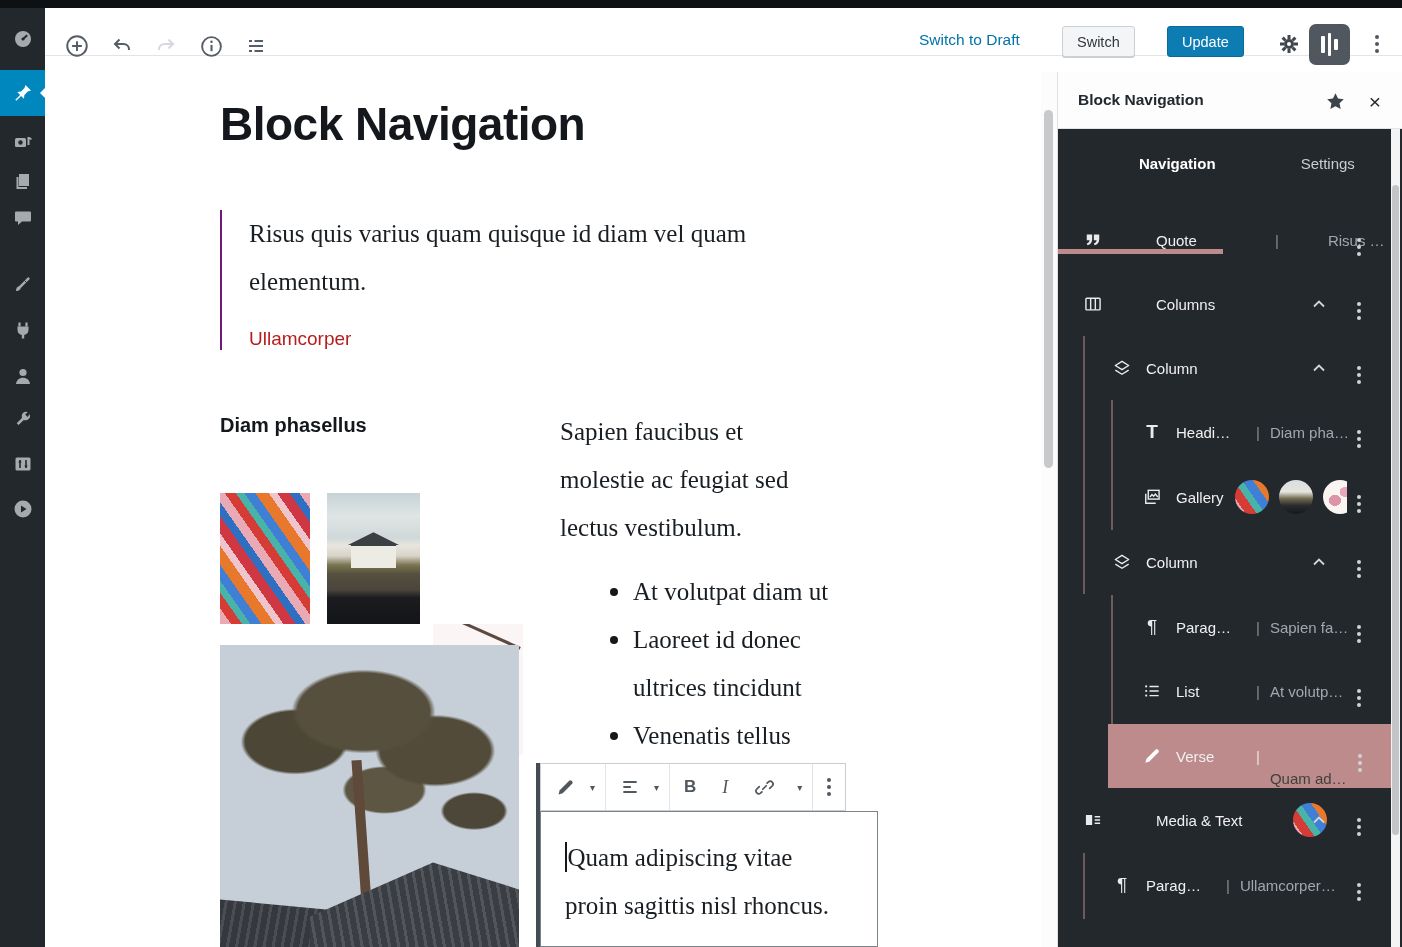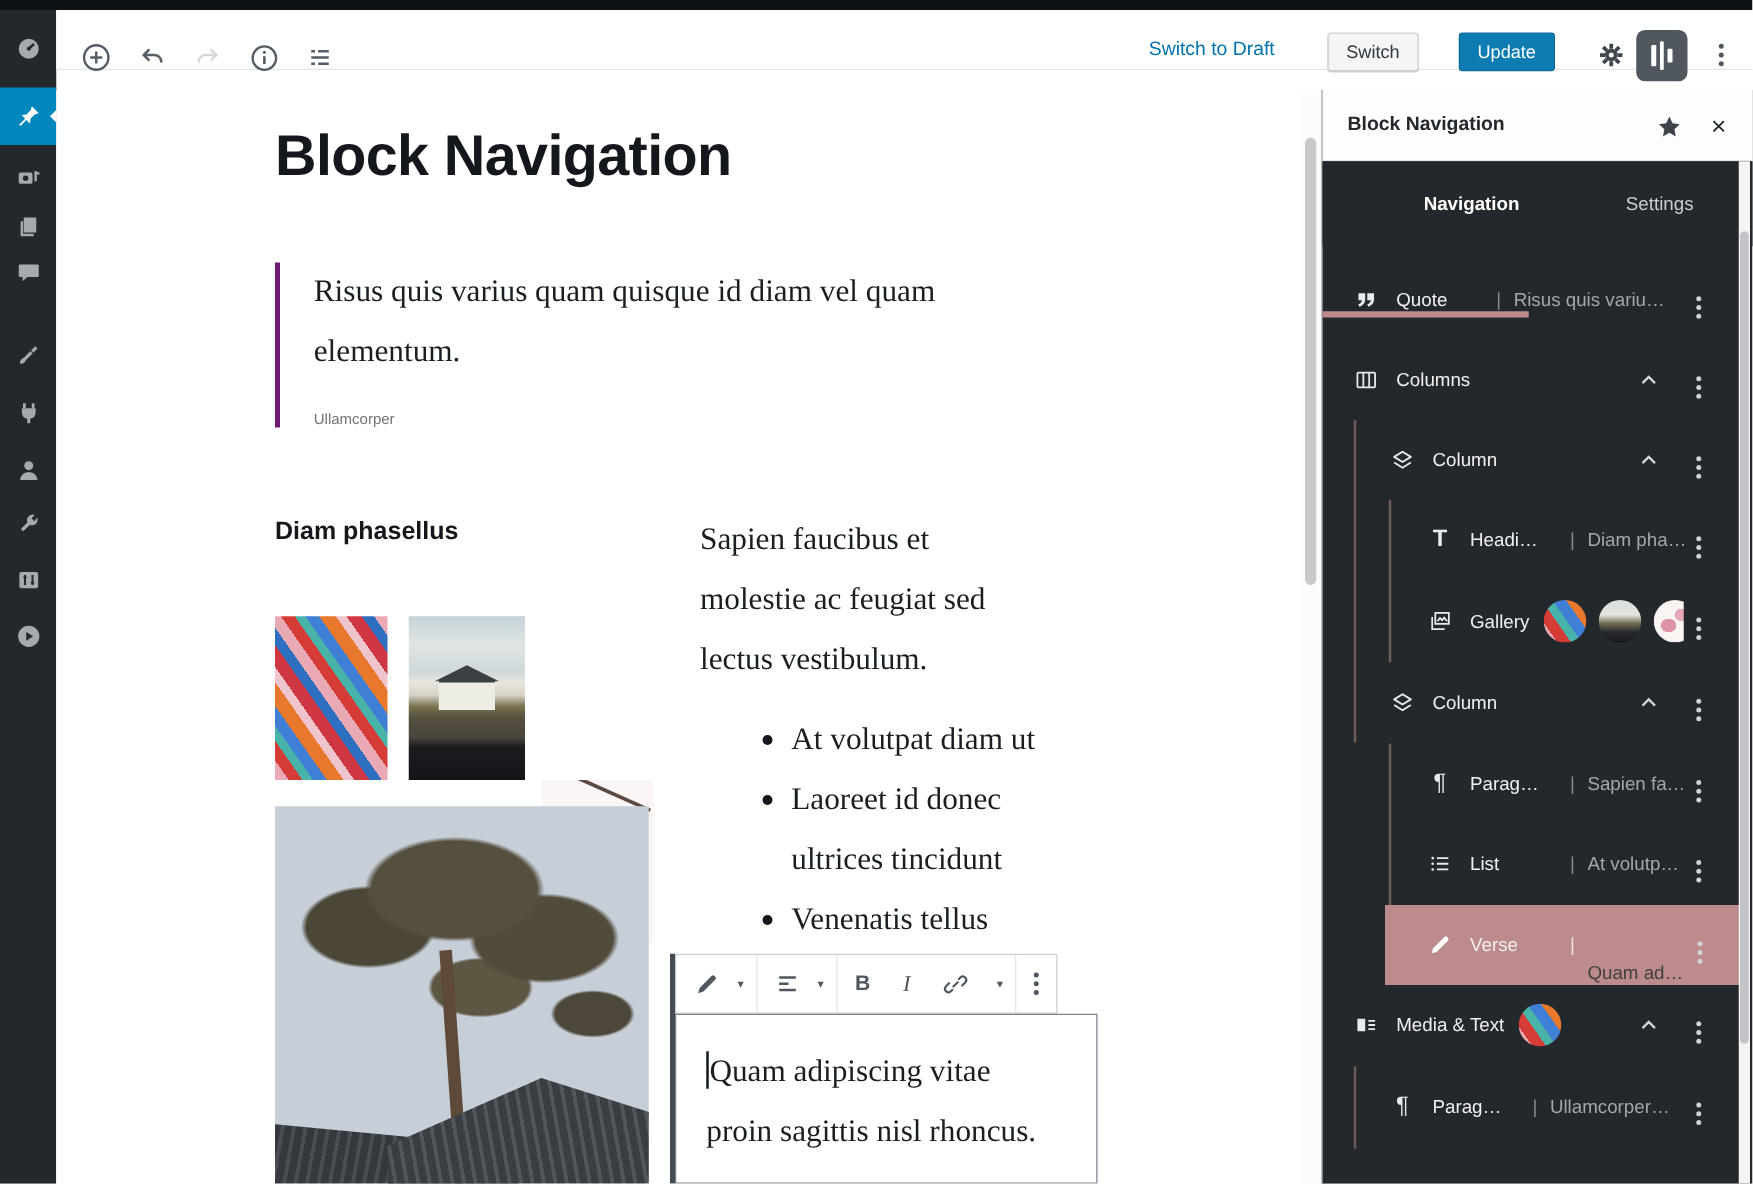--- a/index.html
+++ b/index.html
@@ -31,24 +31,24 @@
   .navtoggle .bars i { display:block; width:3.5px; background:#fff; border-radius:1px; }
   .kebab-head { position:absolute; left:1318px; top:20px; width:28px; height:32px; display:flex; align-items:center; justify-content:center; color:#50575e; background:none; border:none; cursor:pointer; }
 
   .dots { display:inline-flex; flex-direction:column; gap:3px; }
   .dots i { width:4px; height:4px; border-radius:50%; background:currentColor; display:block; }
 
   
   .canvas { position:absolute; left:45px; top:72px; width:996px; height:875px; background:#fff; overflow:hidden; }
   .post-title { position:absolute; left:175px; top:24px; width:620px; font-size:46px; line-height:56px; font-weight:800; color:#14181c; letter-spacing:-0.5px; }
 
-  .quote-block { position:absolute; left:175px; top:138px; width:600px; border-left:4px solid #701a75; padding-left:27px; }
+  .quote-block { position:absolute; left:175px; top:138px; width:600px; border-left:2px solid #701a75; padding-left:27px; }
   .serif { font-family:"Liberation Serif", serif; color:#191e23; }
   .quote-line { font-size:25px; line-height:48px; }
-  .quote-cite { margin-top:22px; font-size:12px; color:#737373; font-family:"Liberation Sans", sans-serif; }
+  .quote-cite { margin-top:22px; font-size:19px; color:#b91c1c; font-family:"Liberation Sans", sans-serif; }
 
   .col-heading { position:absolute; left:175px; top:342px; font-size:20px; font-weight:800; color:#14181c; }
 
   .gallery { position:absolute; left:175px; top:421px; width:305px; height:131px; }
   .g-img { position:absolute; top:0; height:131px; overflow:hidden; }
   .img-cranes { background:repeating-linear-gradient(55deg,#e9a9b5 0 9px,#d63c36 9px 18px,#47b3a9 18px 25px,#3f7fd6 25px 34px,#e8782c 34px 45px,#f0c4cd 45px 52px,#cf3842 52px 62px,#2f6fc2 62px 70px); }
   .img-castle { background:
       linear-gradient(to bottom,#c7d3d8 0%,#dfe5e4 18%,#cfd8da 34%,#e8e5de 40%,#d8d4ca 48%,#7a7450 55%,#55503e 62%,#4a443c 74%,#1b1c20 80%,#131418 100%); position:relative; }
   .img-castle .roof { position:absolute; left:16%; top:30%; width:68%; height:10%; background:#3b4045; clip-path:polygon(8% 100%,50% 0,92% 100%); }
   .img-castle .wall { position:absolute; left:26%; top:39%; width:48%; height:18%; background:#ecebe4; box-shadow:0 2px 0 #3b4045 inset; }
@@ -106,21 +106,21 @@
 
   .panel-tabs { position:absolute; left:0; top:57px; width:345px; height:68px; display:flex; background:#23282d;padding-left:44px; }
   .ptab { flex:1; display:flex; align-items:center; justify-content:center; font-size:15px; color:#c9cdd1; cursor:pointer; position:relative; }
   .ptab.active { color:#fff; font-weight:bold; }
   .tab-underline { position:absolute; left:0; top:120px; width:165px; height:5px; background:#bd8b8b; }
 
   .tree { position:absolute; left:0; top:125px; width:345px; height:750px; }
   .guide { position:absolute; width:1.5px; background:#6d5a5a; }
 
   .trow { position:absolute; left:0; width:333px; height:64px; display:flex; align-items:center; color:#f0f0f1; font-size:15px; cursor:pointer; }
-  .trow.lvl1 { padding-left:24px; }
+  .trow.lvl1 { padding-left:24px;gap:39px; }
   .trow.lvl2 { padding-left:53px; }
   .trow.lvl3 { padding-left:83px; }
   .trow.sel { left:50px; width:284px; padding-left:33px; background:#bd8b8b; }
   .ticon { width:22px; height:22px; margin-right:13px; display:flex; align-items:center; justify-content:center; color:#e9eaeb; flex:none; font-size:19px; }
   .tlabel { white-space:nowrap; }
   .tlabel.fixedw { width:80px; overflow:hidden; text-overflow:ellipsis; flex:none; }
   .tdiv { color:#878c91; margin:0 10px 0 0; }
   .trow.sel .tdiv { color:#efe3e3; }
   .tprev { color:#a2a7ad; white-space:nowrap; overflow:hidden; text-overflow:ellipsis; max-width:128px; }
   .trow.sel .tprev { color:#404040;margin-top:44px; }

